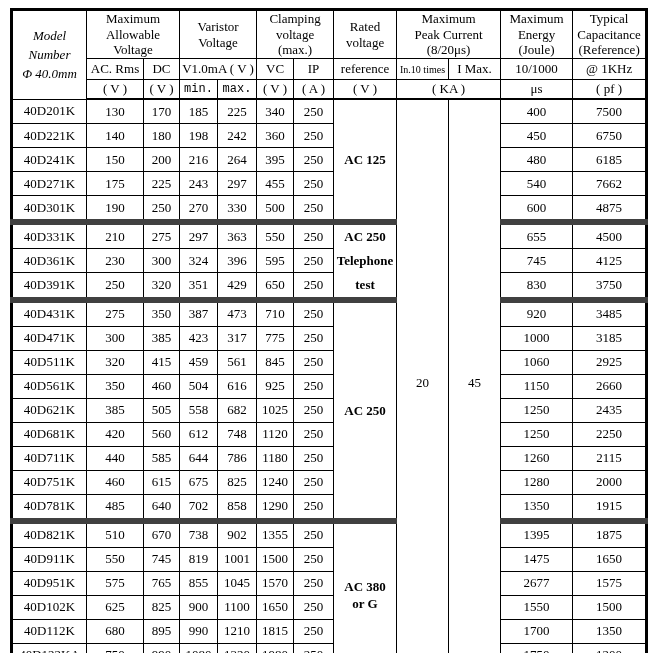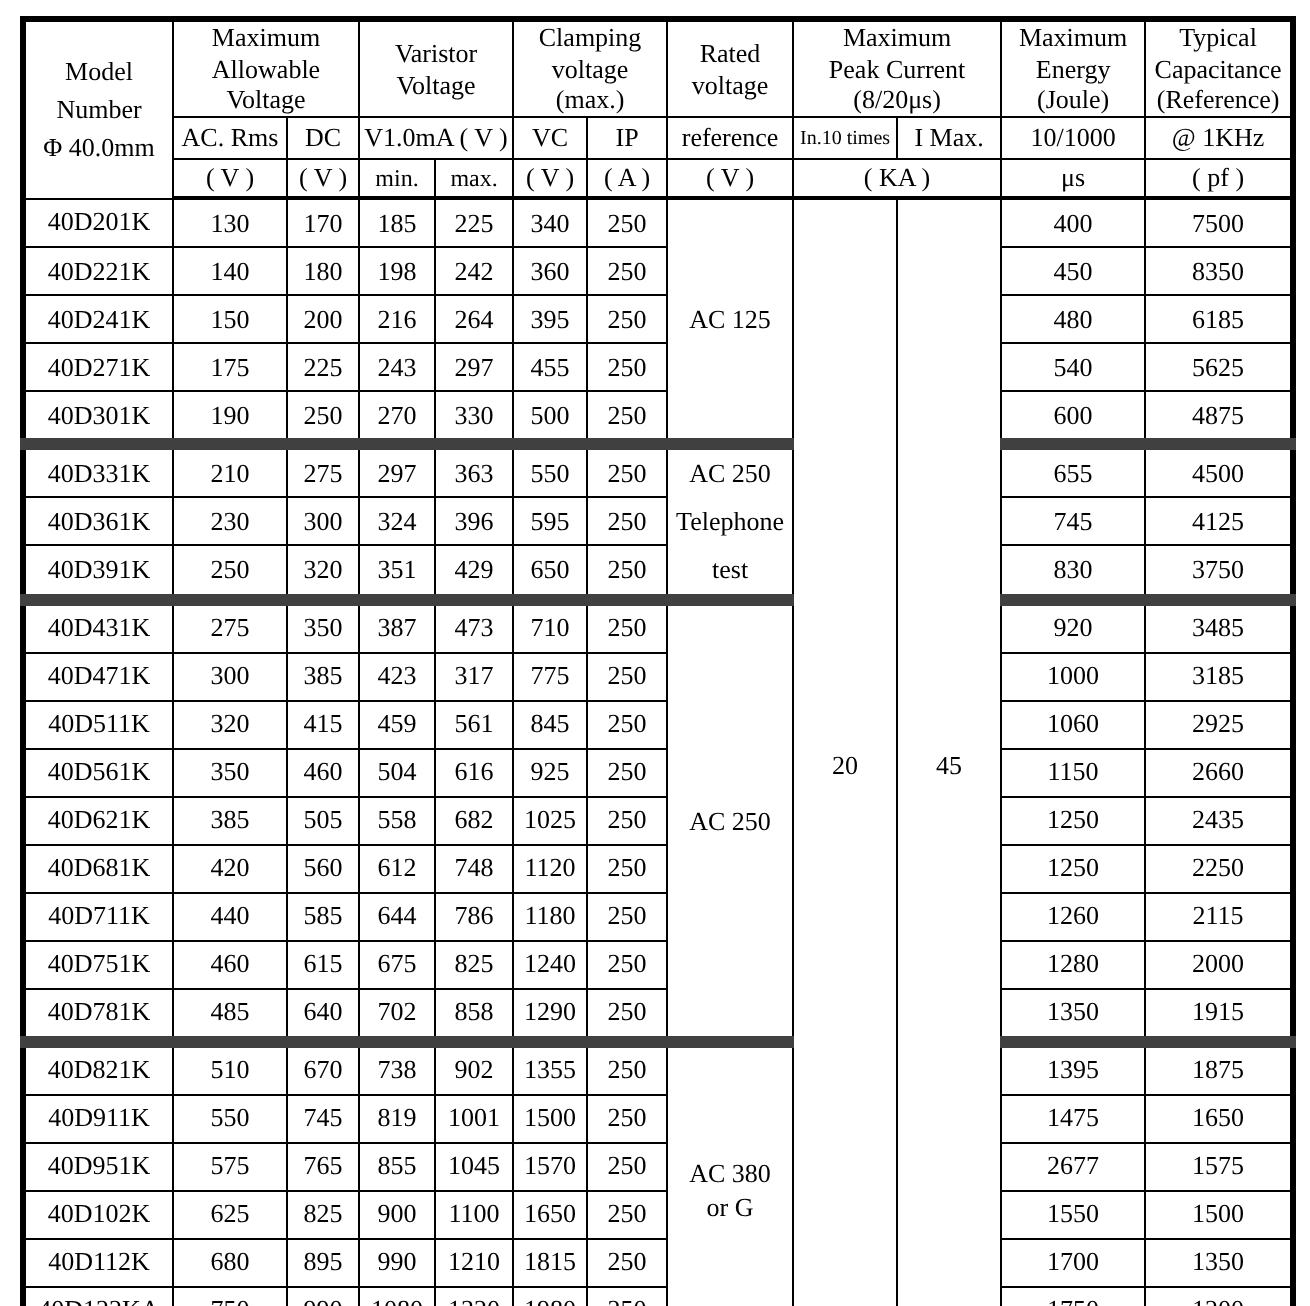--- a/index.html
+++ b/index.html
@@ -17,25 +17,25 @@
     border:1px solid #000;
     font-weight:normal;
     text-align:center;vertical-align:middle;
     padding:0;font-size:13px;background:#fff;color:#000;
   }
   thead tr.r1 th{height:47px;}
   thead tr.r2 th{height:20px;margin-left:24px;}
   thead tr.r3 th{height:18px;border-bottom:2px solid #000;}
   tbody td{height:23px;}
   .hline{display:block;line-height:15.5px;}
-  .model-cell .hline{line-height:19px;}
+  .model-cell .hline{line-height:19px;font-style:italic;}
   .small-head{font-size:10px;}
-  .sub{font-size:12px;}
+  .sub{font-size:12px;font-family:Liberation Mono, monospace;}
   .thick-top{border-top:6px solid #404040;}
-  td.rated-cell .line{display:block;line-height:17px;}
+  td.rated-cell .line{display:block;line-height:17px;font-weight:bold;}
   td.rated-cell.spread .line{line-height:23.9px;}
   td.peak-cell{vertical-align:middle;}
 </style>
 </head>
 <body>
 
 <table class="spec">
   <colgroup>
     <col style="width:75px">
       <col style="width:57px">
@@ -135,21 +135,21 @@
       </tr>
       <tr>
         <td>40D221K</td>
         <td>140</td>
         <td>180</td>
         <td>198</td>
         <td>242</td>
         <td>360</td>
         <td>250</td>
         <td>450</td>
-        <td>8350</td>
+        <td>6750</td>
       </tr>
       <tr>
         <td>40D241K</td>
         <td>150</td>
         <td>200</td>
         <td>216</td>
         <td>264</td>
         <td>395</td>
         <td>250</td>
         <td>480</td>
@@ -157,21 +157,21 @@
       </tr>
       <tr>
         <td>40D271K</td>
         <td>175</td>
         <td>225</td>
         <td>243</td>
         <td>297</td>
         <td>455</td>
         <td>250</td>
         <td>540</td>
-        <td>5625</td>
+        <td>7662</td>
       </tr>
       <tr>
         <td>40D301K</td>
         <td>190</td>
         <td>250</td>
         <td>270</td>
         <td>330</td>
         <td>500</td>
         <td>250</td>
         <td>600</td>

